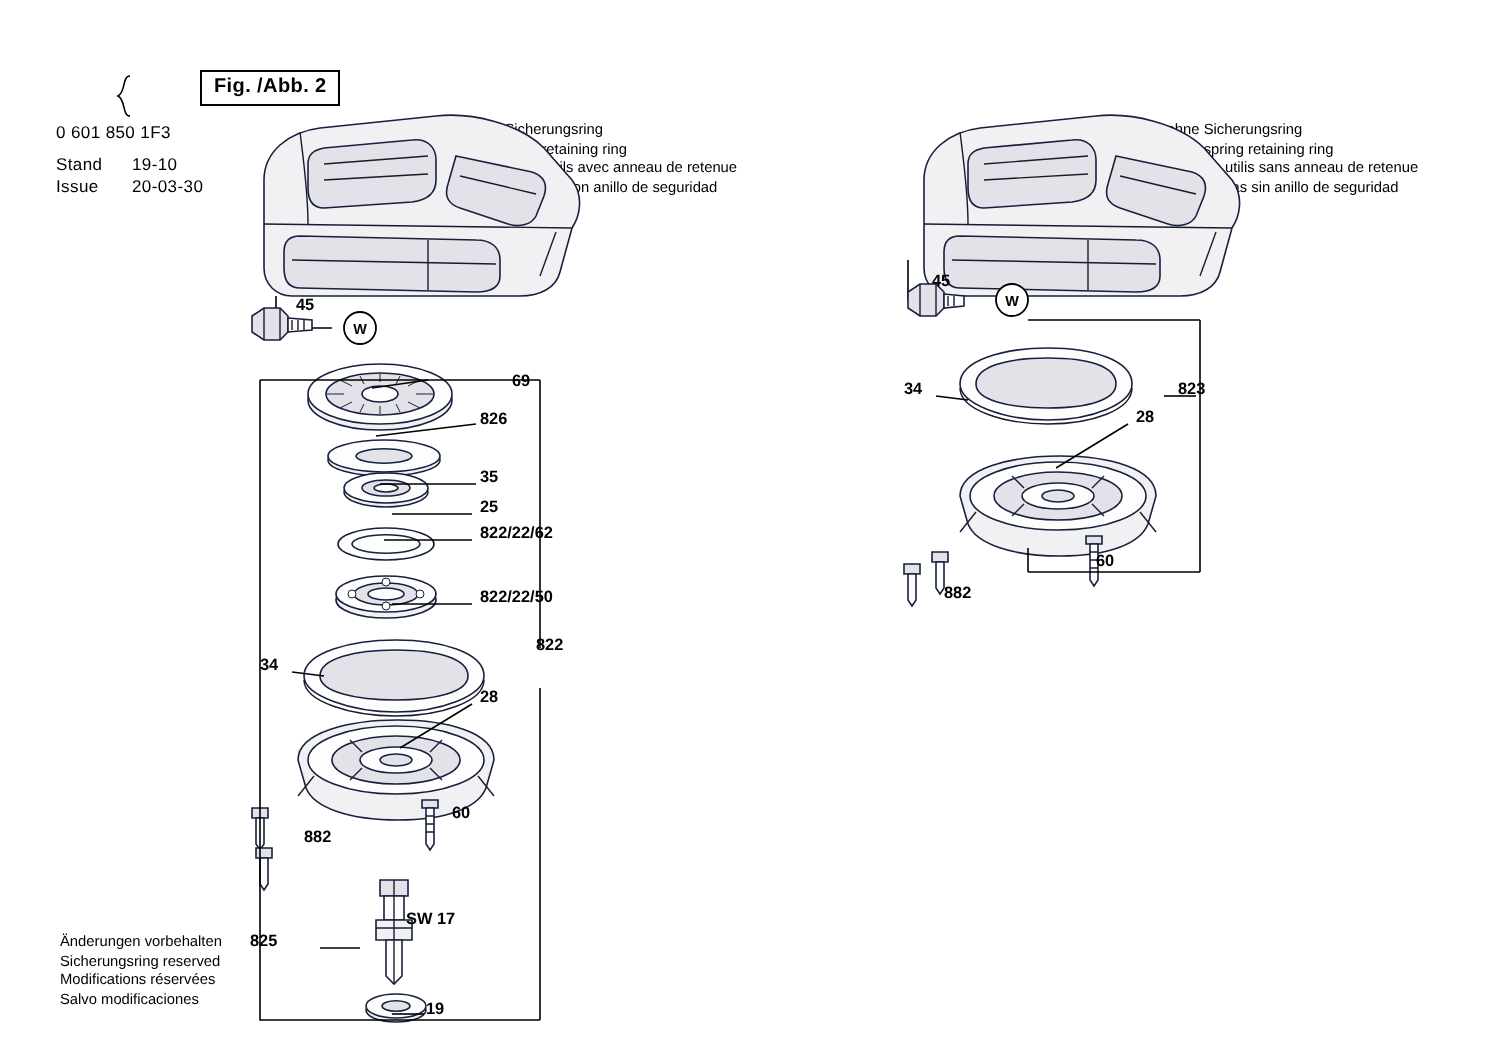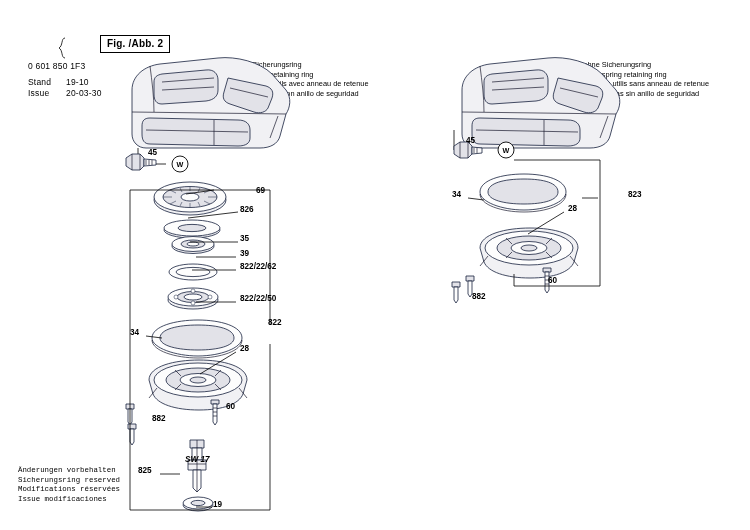--- a/index.html
+++ b/index.html
@@ -138,21 +138,21 @@
   </svg>
 
 <svg class="abs" style="left:165px;top:262px;" width="58" height="20">
   <ellipse class="part" cx="28" cy="10" rx="24" ry="8"></ellipse>
   <ellipse class="part" cx="28" cy="10" rx="17" ry="4.6"></ellipse>
 </svg>
 <div class="abs lbl" style="left:240px;top:262px;">822/22/62</div>
 <svg class="abs" style="left:192px;top:266px;" width="48" height="8">
     <path class="ln" d="M0 4 L44 4"></path>
   </svg>
-<div class="abs lbl" style="left:240px;top:249px;">39</div>
+<div class="abs lbl" style="left:240px;top:249px;">25</div>
 <svg class="abs" style="left:196px;top:253px;" width="44" height="8">
     <path class="ln" d="M0 4 L40 4"></path>
   </svg>
 
 <svg class="abs" style="left:164px;top:286px;" width="60" height="26">
   <ellipse class="partf" cx="29" cy="14" rx="25" ry="9"></ellipse>
   <ellipse class="part" cx="29" cy="11" rx="25" ry="9"></ellipse>
   <ellipse class="partd" cx="29" cy="11" rx="16" ry="5.5"></ellipse>
   <ellipse class="part" cx="29" cy="11" rx="9" ry="3"></ellipse>
   <g fill="#fff" stroke="#16213e" stroke-width=".5">
@@ -209,22 +209,22 @@
 <div class="abs lbl" style="left:152px;top:414px;">882</div>
 
 <svg class="abs" style="left:178px;top:438px;" width="42" height="56">
   <path class="partd" d="M12 2 L26 2 L26 10 L12 10 Z"></path>
   <path class="part" d="M14 10 L24 10 L24 22 L14 22 Z"></path>
   <path class="partf" d="M10 22 L28 22 L28 32 L10 32 Z"></path>
   <path class="part" d="M15 32 L23 32 L23 50 L19 54 L15 50 Z"></path>
   <path class="thin" d="M19 2 L19 54"></path>
   <path class="thin" d="M10 26 L28 26"></path>
 </svg>
-<div class="abs lbl" style="left:185px;top:455px;font-style:italic;">SW 17</div>
-<div class="abs lbl" style="left:138px;top:466px;">825</div>
+<div class="abs lbl" style="left:203px;top:455px;">SW 17</div>
+<div class="abs lbl" style="left:125px;top:466px;">825</div>
 <svg class="abs" style="left:160px;top:470px;" width="24" height="8">
     <path class="ln" d="M0 4 L20 4"></path>
   </svg>
 
 <svg class="abs" style="left:178px;top:494px;" width="40" height="20">
   <ellipse class="partf" cx="20" cy="11" rx="15" ry="6"></ellipse>
   <ellipse class="part" cx="20" cy="9" rx="15" ry="6"></ellipse>
   <ellipse class="partd" cx="20" cy="9" rx="7" ry="2.6"></ellipse>
 </svg>
 <div class="abs lbl" style="left:213px;top:500px;">19</div>
@@ -315,23 +315,23 @@
   <path class="part" d="M6 9 L10 9 L10 22 L8 25 L6 22 Z"></path>
 </svg>
 <div class="abs lbl" style="left:472px;top:292px;">882</div>
 
 <svg class="abs" style="left:512px;top:156px;" width="100" height="140">
   <path class="ln" d="M2 4 L88 4"></path>
   <path class="ln" d="M88 4 L88 130"></path>
   <path class="ln" d="M88 130 L2 130"></path>
   <path class="ln" d="M2 130 L2 118"></path>
 </svg>
-<div class="abs lbl" style="left:628px;top:190px;text-align:right;">823</div>
+<div class="abs lbl" style="left:589px;top:190px;text-align:right;">823</div>
 <svg class="abs" style="left:582px;top:194px;" width="18" height="8">
     <path class="ln" d="M0 4 L16 4"></path>
   </svg>
 
-<div class="abs foot" style="left:18px;top:466px;font-family:Liberation Mono, monospace;">
+<div class="abs foot" style="left:30px;top:466px;">
   <div>Änderungen vorbehalten</div>
   <div>Sicherungsring reserved</div>
   <div>Modifications réservées</div>
-  <div>Issue modificaciones</div>
+  <div>Salvo modificaciones</div>
 </div>
 
 </body></html>

